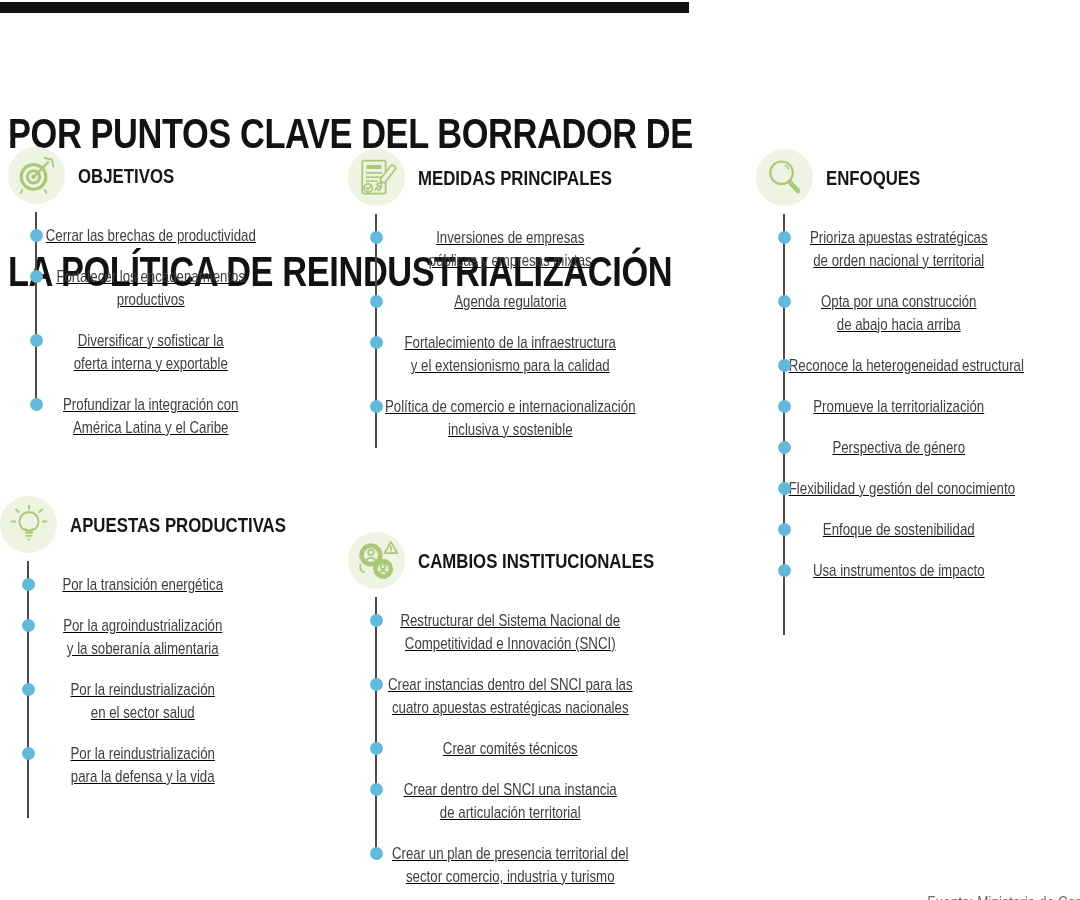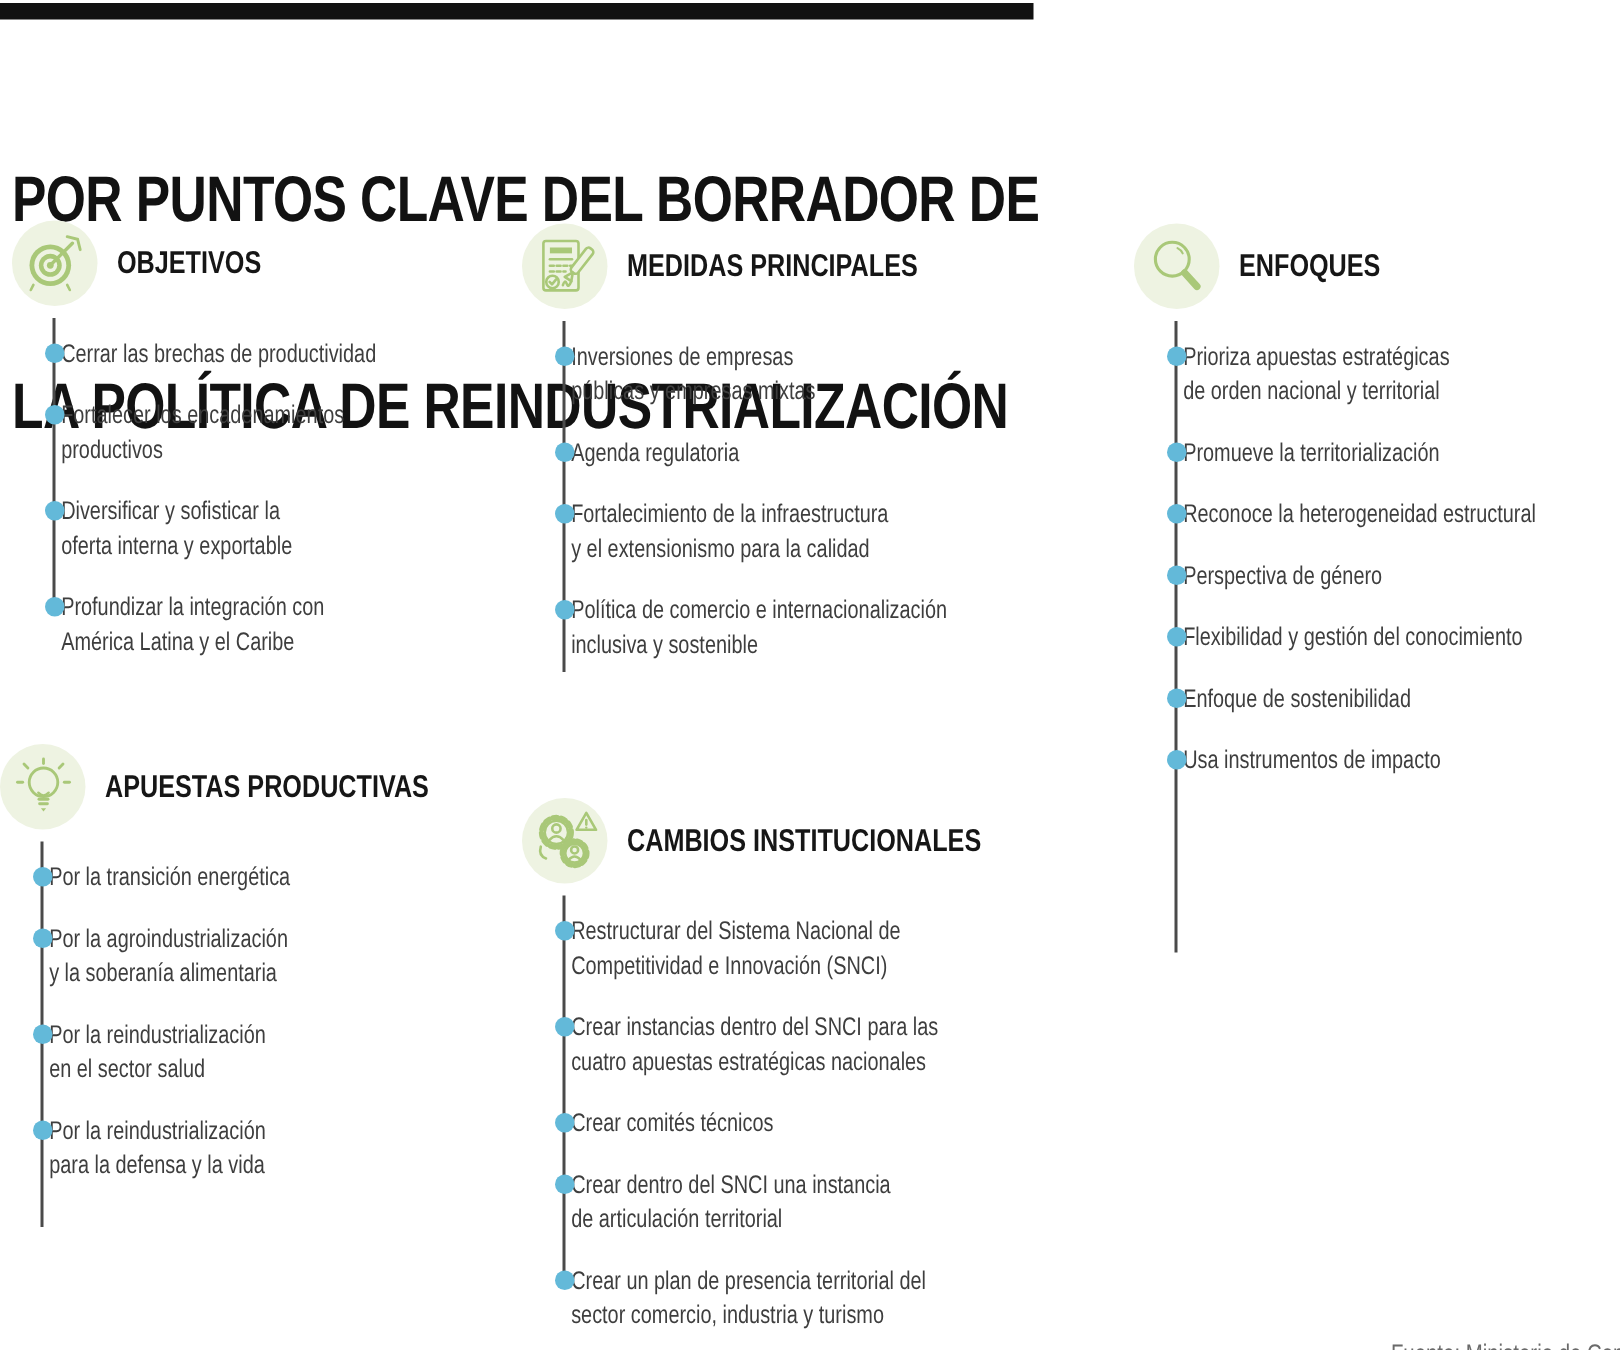--- a/index.html
+++ b/index.html
@@ -10,40 +10,40 @@
   }
   
   .topbar{position:absolute;left:0;top:2px;width:689px;height:11px;background:#111111;}
   .title{
     position:absolute;left:8px;top:18px;
     font-size:43px;font-weight:700;line-height:1.07;color:#121212;
     transform:scaleX(0.80);transform-origin:left top;white-space:pre;
     letter-spacing:-0.5px;
   }
   
-  .section{position:absolute;}
+  .section{position:absolute;text-align:center;}
   #sec-objetivos{left:8px;top:147px;width:324px;}
   #sec-apuestas{left:0;top:496px;width:324px;}
   #sec-medidas{left:348px;top:149px;width:374px;}
   #sec-cambios{left:348px;top:532px;width:374px;}
   #sec-enfoques{left:756px;top:149px;width:324px;}
   .sec-header{display:flex;align-items:center;}
   .icon-badge{
     flex:0 0 57px;width:57px;height:57px;border-radius:50%;
     background:#eef3e2;display:flex;align-items:center;justify-content:center;
   }
   .icon-badge svg{display:block;}
   .sec-title{
     margin-left:13px;font-size:21px;font-weight:700;color:#161616;
     transform:scaleX(0.80);transform-origin:left center;white-space:pre;
   }
   
   .timeline{position:relative;margin-top:20px;}
   .tl-line{position:absolute;left:27px;top:-12px;width:2px;background:#4a4a4a;}
-  .item{position:relative;margin-bottom:18px;}
+  .item{position:relative;margin-bottom:18px;text-decoration:underline;}
   .bullet{
     position:absolute;left:22px;top:5px;width:13px;height:13px;border-radius:50%;
     background:#63b9d9;z-index:1;
   }
   .item-text{
     display:block;padding-left:42px;font-size:17px;line-height:23px;color:#3e3e3e;
     white-space:pre;transform:scaleX(0.78);transform-origin:left top;
   }
   
   .footer{
@@ -263,25 +263,30 @@
     </div>
     <div class="timeline">
       <div class="tl-line" style="height: 420.5px;"></div>
     <div class="item">
           <span class="bullet"></span>
           <span class="item-text">Prioriza apuestas estratégicas
 de orden nacional y territorial</span>
         </div>
         <div class="item">
           <span class="bullet"></span>
+          <span class="item-text">Opta por una construcción
+de abajo hacia arriba</span>
+        </div>
+        <div class="item">
+          <span class="bullet"></span>
+          <span class="item-text">Reconoce la heterogeneidad estructural</span>
+        </div>
+        <div class="item">
+          <span class="bullet"></span>
           <span class="item-text">Promueve la territorialización</span>
-        </div>
-        <div class="item">
-          <span class="bullet"></span>
-          <span class="item-text">Reconoce la heterogeneidad estructural</span>
         </div>
         <div class="item">
           <span class="bullet"></span>
           <span class="item-text">Perspectiva de género</span>
         </div>
         <div class="item">
           <span class="bullet"></span>
           <span class="item-text">Flexibilidad y gestión del conocimiento</span>
         </div>
         <div class="item">

